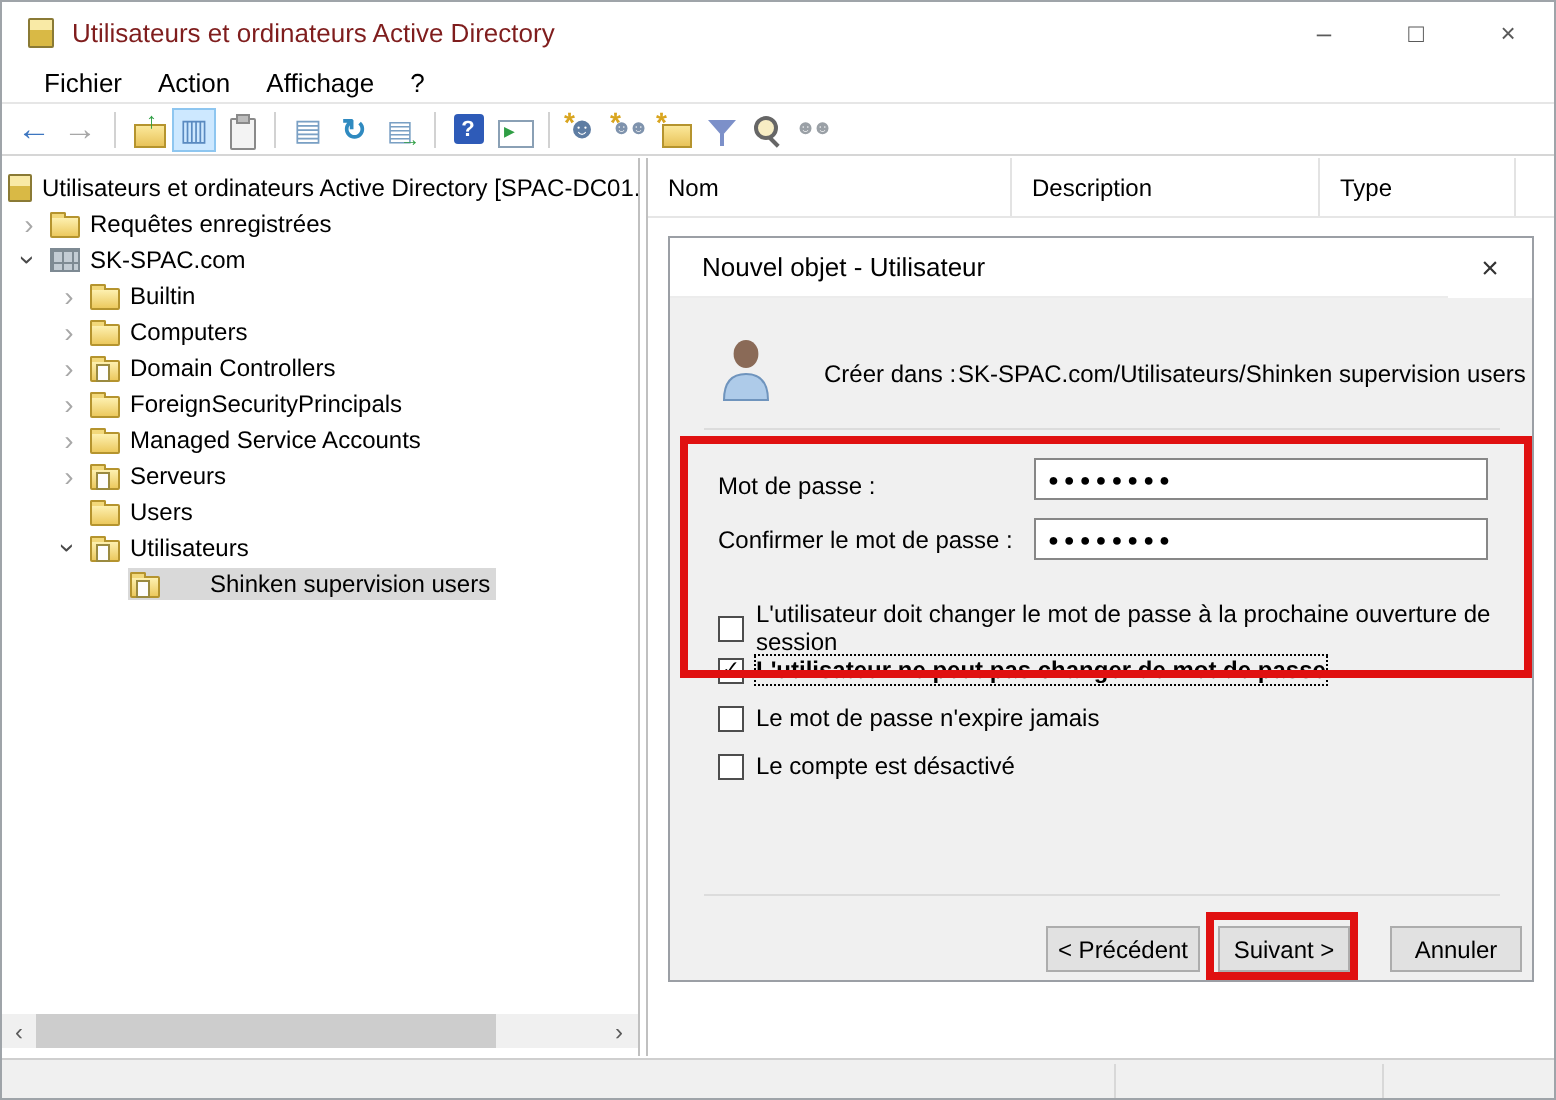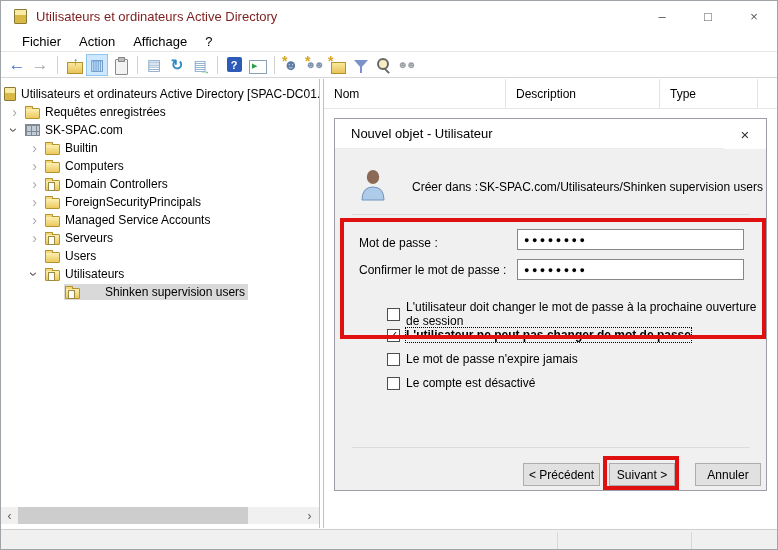--- a/index.html
+++ b/index.html
@@ -84,21 +84,21 @@
   
   .dialog { position:absolute; left:333px; top:117px; width:433px; height:373px; background:#f0f0f0; border:1px solid #9b9fa5; z-index:5; }
   .dlg-titlebar { position:absolute; top:0; left:0; right:0; height:30px; background:#fff; display:flex; align-items:center; padding-left:16px; font-size:13px; border-bottom:1px solid #ececec; }
   .dlg-close { position:absolute; top:0; right:0; width:42px; height:30px; display:flex; align-items:center; justify-content:center; font-size:15px; color:#333; background:#fff; }
   .person-icon { position:absolute; left:22px; top:48px; }
   .create-label { position:absolute; left:77px; top:61px; font-size:12px; }
   .create-path { position:absolute; left:144px; top:61px; font-size:12px; }
   .dlg-sep1 { position:absolute; left:17px; right:16px; top:95px; height:1px; background:#dcdcdc; }
   .fld-label { position:absolute; left:24px; font-size:12px; }
   .pw-input { position:absolute; left:182px; width:227px; height:21px; background:#fff; border:1px solid #878787; display:flex; align-items:center; padding-left:6px; font-size:9px; font-weight:bold; letter-spacing:2.5px; }
-  .cb-row { position:absolute; left:24px; display:flex; align-items:center; font-size:12px;margin-left:28px; }
+  .cb-row { position:absolute; left:24px; display:flex; align-items:center; font-size:12px; }
   .cb-box { width:13px; height:13px; background:#fff; border:1px solid #4d4d4d; display:flex; align-items:center; justify-content:center; font-size:11px; line-height:1; margin-right:6px; flex:0 0 13px; }
   .cb-label.focused { outline:1px dotted #000;font-weight:bold; }
   .dlg-sep2 { position:absolute; left:17px; right:16px; top:328px; height:1px; background:#dcdcdc; }
   .dlg-btn { position:absolute; top:344px; height:23px; background:#e1e1e1; border:1px solid #adadad; display:flex; align-items:center; justify-content:center; font-size:12px; }
   .btn-prev { left:188px; width:77px; }
   .btn-next { left:274px; width:66px; }
   .btn-cancel { left:360px; width:66px; }
 
   
   .red-box { position:absolute; border:4px solid #e01010; z-index:9; pointer-events:none; }

